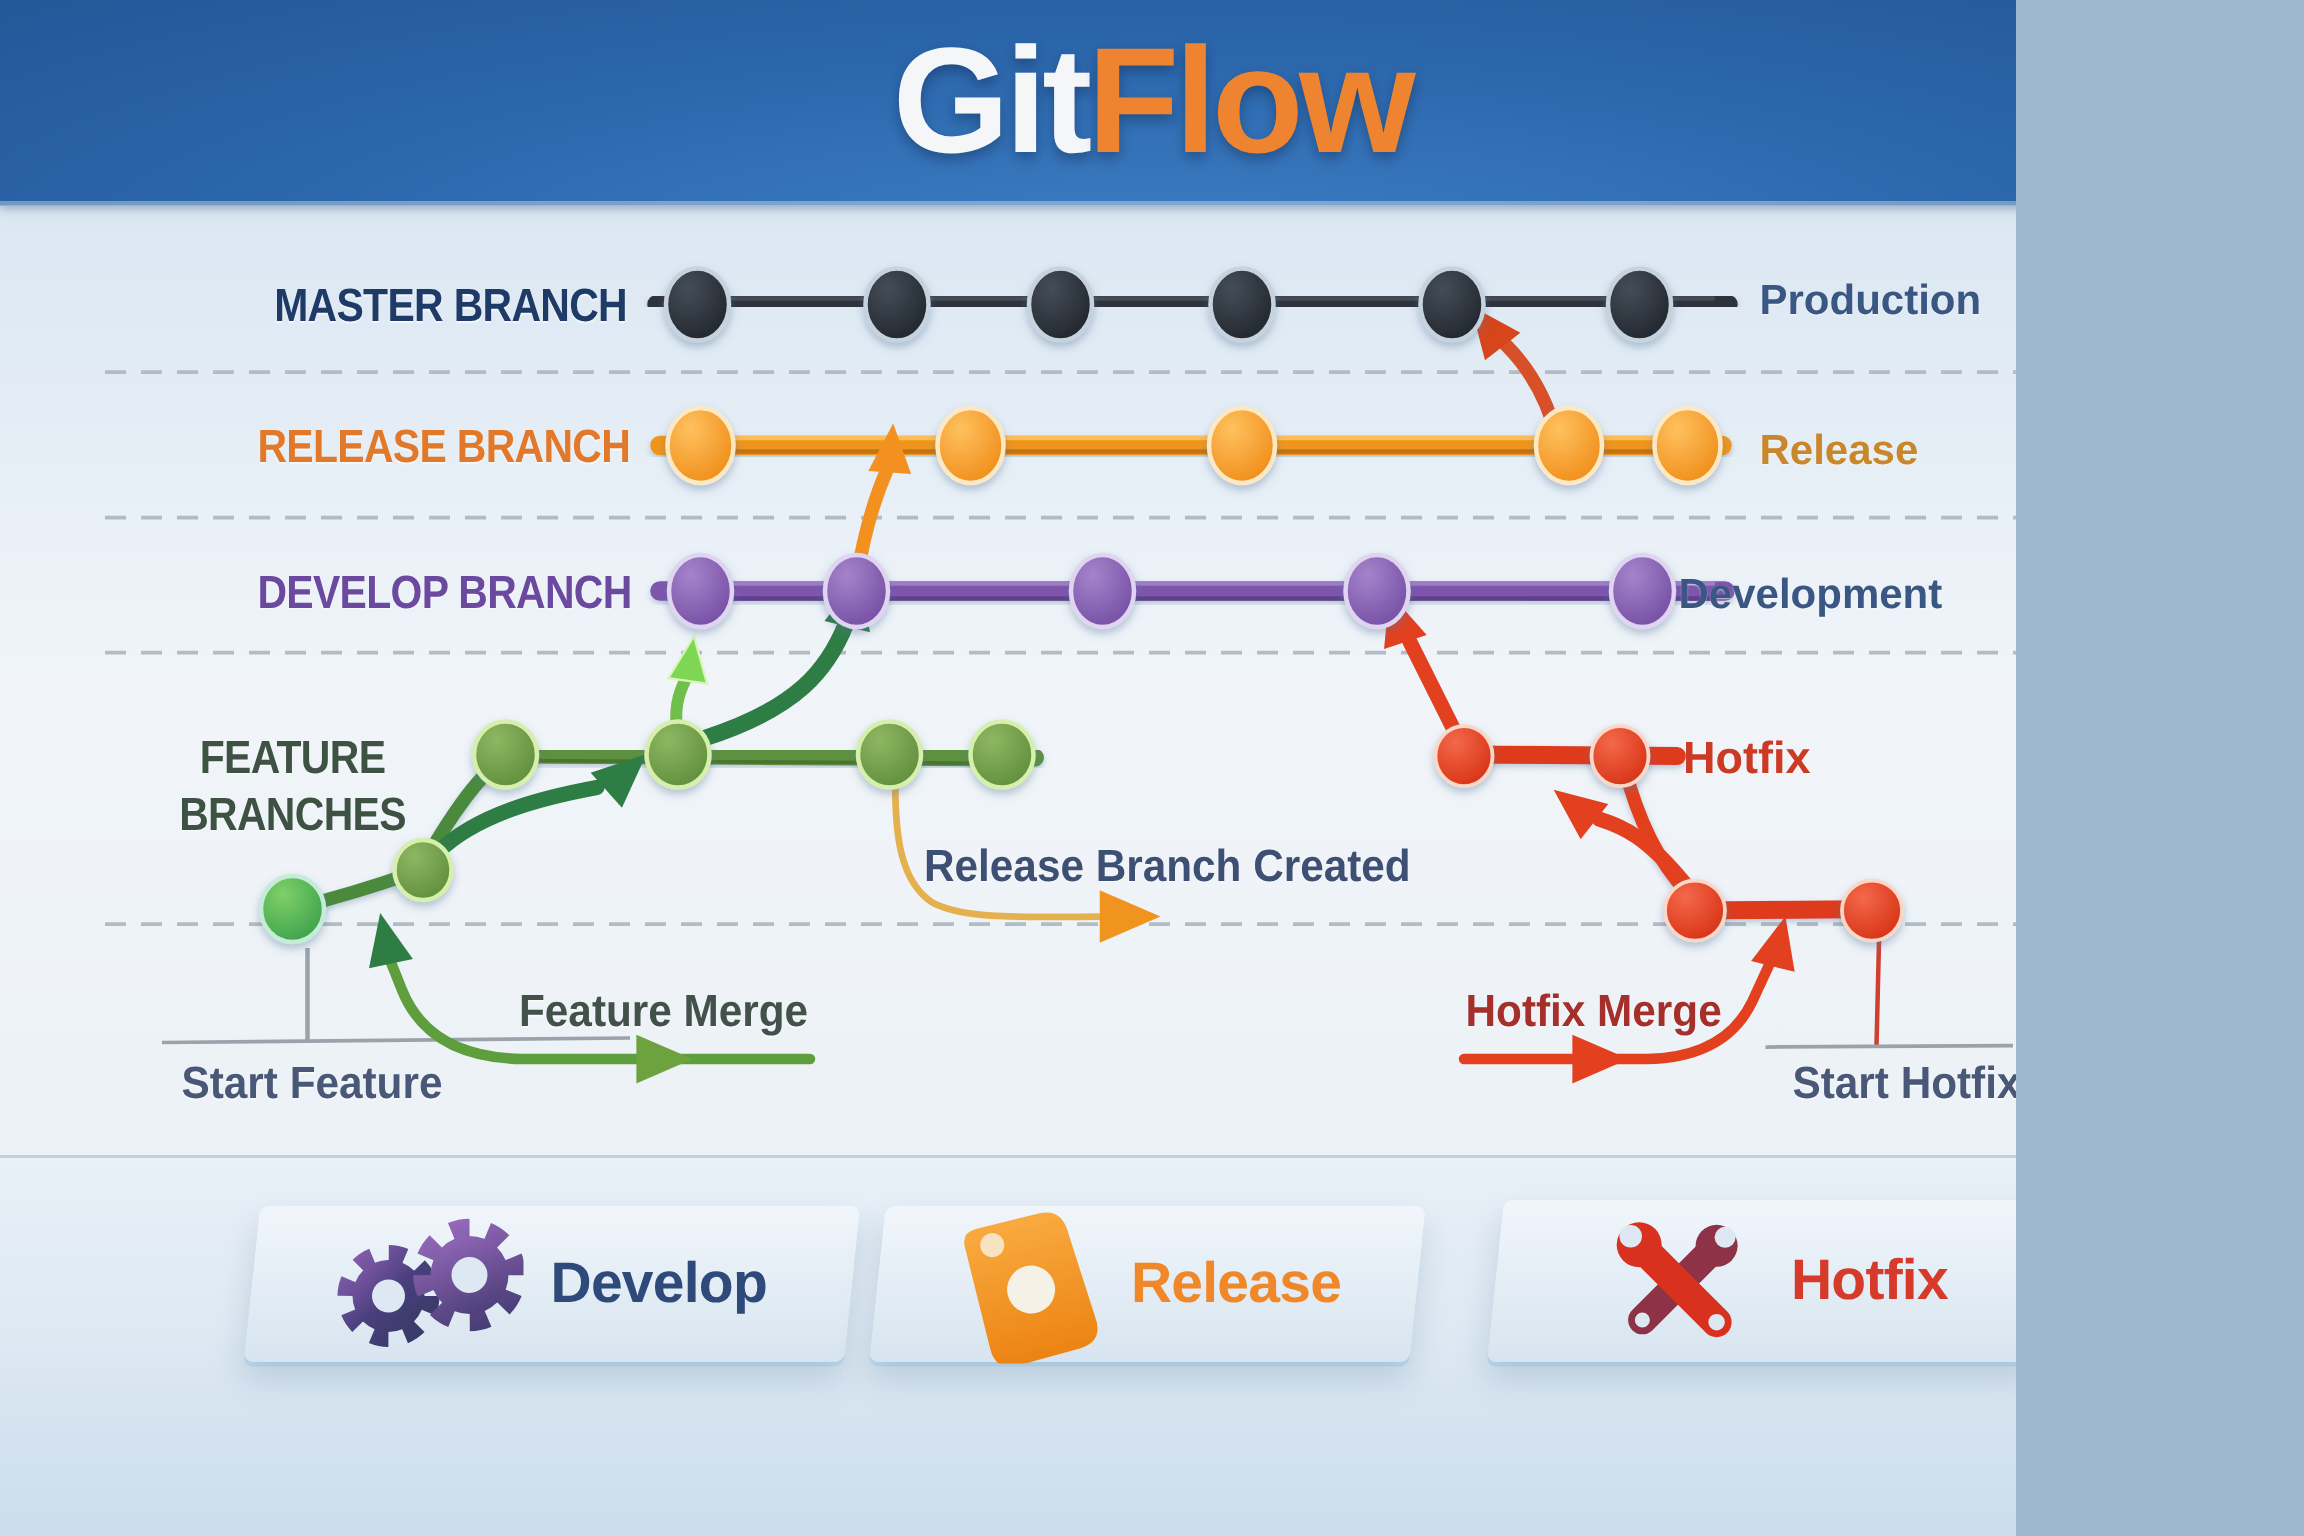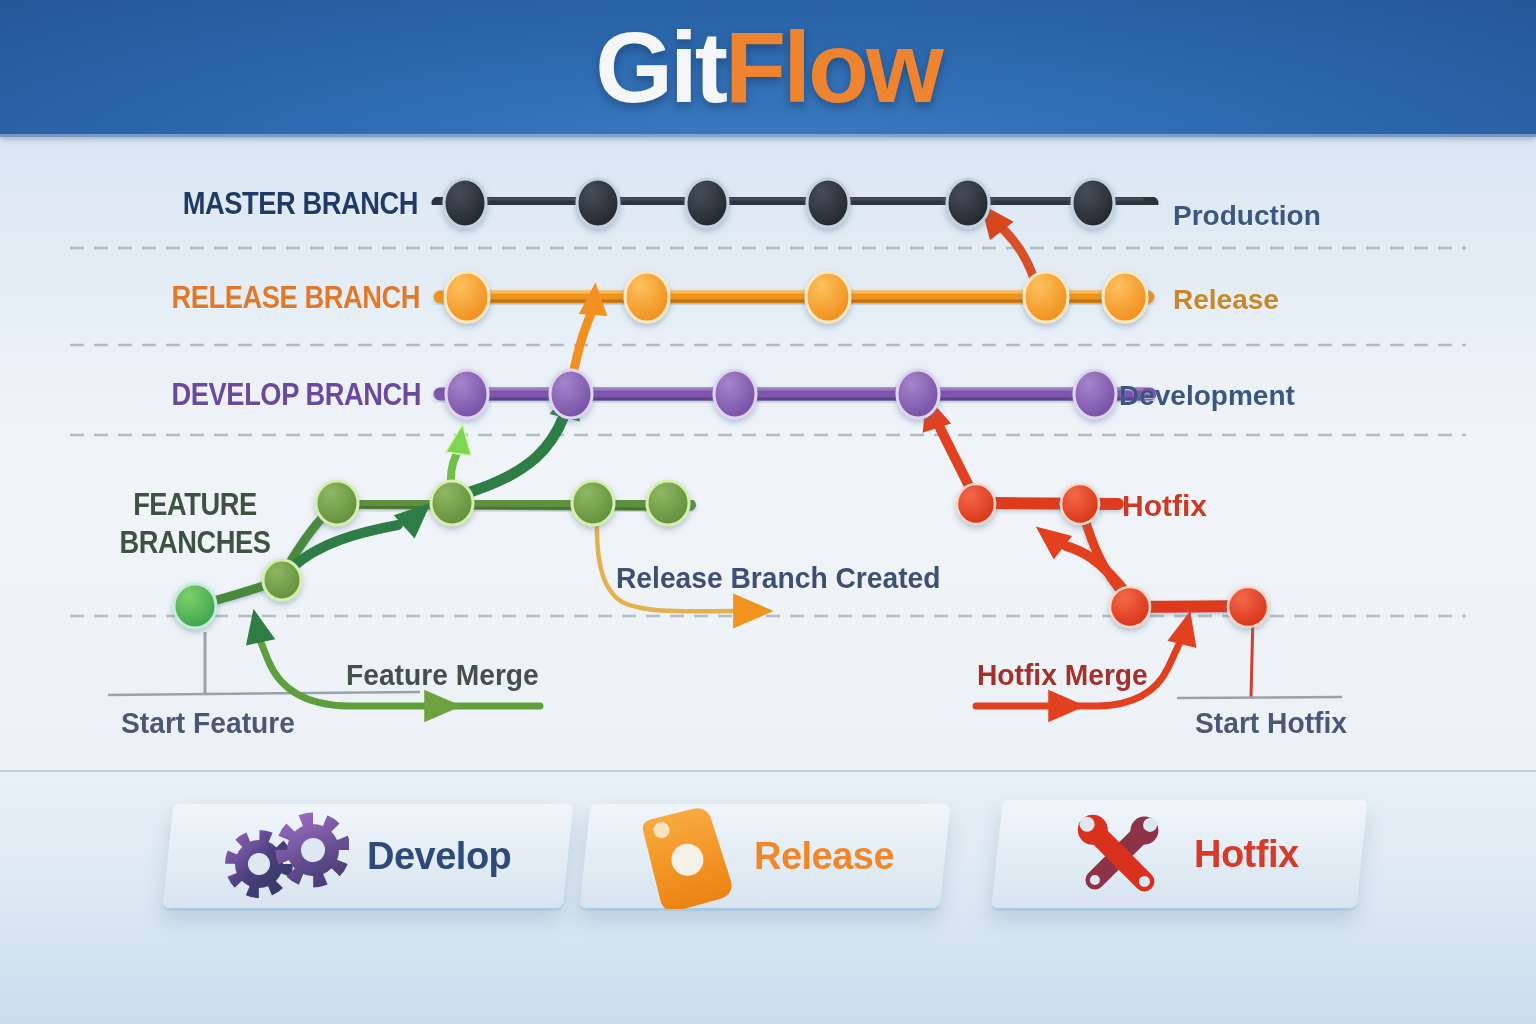--- a/index.html
+++ b/index.html
@@ -1,16 +1,16 @@
 <!DOCTYPE html>
 <html><head>
 <meta charset="utf-8">
 <style>
   html,body{margin:0;padding:0;background:#9fb8cf;font-family:"Liberation Sans",sans-serif;}
-  .stage{position:relative;width:1536px;height:1024px;overflow:hidden;background:linear-gradient(180deg,#bdd4ea 0%,#d9e6f2 12%,#f1f5f9 45%,#edf2f7 70%,#e9f0f6 100%);}
+  .stage{position:relative;width:1344px;height:1024px;overflow:hidden;background:linear-gradient(180deg,#bdd4ea 0%,#d9e6f2 12%,#f1f5f9 45%,#edf2f7 70%,#e9f0f6 100%);}
   .header{position:absolute;left:0;top:0;width:1536px;height:137px;
     background:radial-gradient(ellipse at 50% 130%, #3f80c6 0%, #2c67ac 55%, #235898 100%);
     box-shadow:inset 0 -3px 0 rgba(255,255,255,.35), 0 2px 6px rgba(40,70,110,.35);}
   .title{position:absolute;left:0;top:10px;width:1536px;text-align:center;font-size:100px;font-weight:800;letter-spacing:-3px;text-shadow:0 4px 8px rgba(10,30,60,.35);}
   .title .t-git{color:#f4f6f8;}
   .title .t-flow{color:#ee8430;}
   .bottomband{position:absolute;left:0;top:770px;width:1536px;height:254px;
     background:linear-gradient(180deg,#e9f0f7 0%,#dde9f3 45%,#cbdcec 100%);
     border-top:2px solid rgba(190,208,226,.9);}
   svg.diagram{position:absolute;left:0;top:0;width:1536px;height:1024px;pointer-events:none;}
@@ -231,21 +231,21 @@
   </svg>
 
   <div class="blabel lbl-master" style="left:138px;top:186px;">MASTER BRANCH</div>
   <div class="blabel lbl-release" style="left:138px;top:280px;">RELEASE BRANCH</div>
   <div class="blabel lbl-develop" style="left:138px;top:377px;">DEVELOP BRANCH</div>
   <div class="lbl-feature" style="left:95px;top:486px;">
     <div>FEATURE</div>
     <div>BRANCHES</div>
   </div>
 
-  <div class="rtag tag-production" style="left:1173px;top:200px;">Production</div>
+  <div class="rtag tag-production" style="left:1173px;top:184px;">Production</div>
   <div class="rtag tag-release" style="left:1173px;top:284px;">Release</div>
   <div class="rtag tag-development" style="left:1119px;top:380px;">Development</div>
   <div class="rtag tag-hotfix" style="left:1122px;top:489px;">Hotfix</div>
 
   <div class="ann ann-navy" style="left:616px;top:561px;">Release Branch Created</div>
   <div class="ann ann-green" style="left:346px;top:658px;">Feature Merge</div>
   <div class="ann ann-slate" style="left:121px;top:706px;">Start Feature</div>
   <div class="ann ann-red" style="left:977px;top:658px;">Hotfix Merge</div>
   <div class="ann ann-slate" style="left:1195px;top:706px;">Start Hotfix</div>
 

